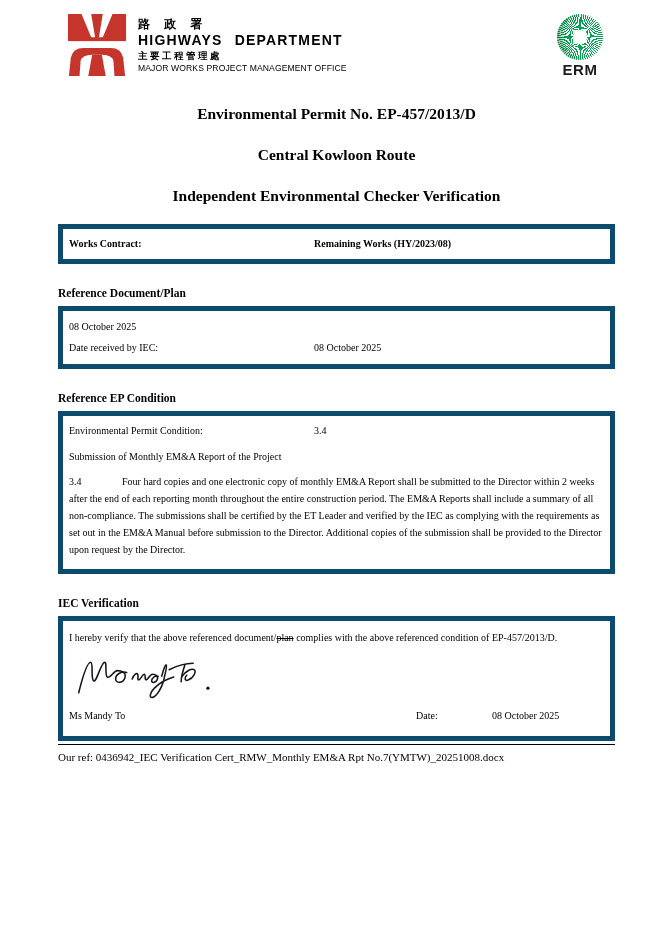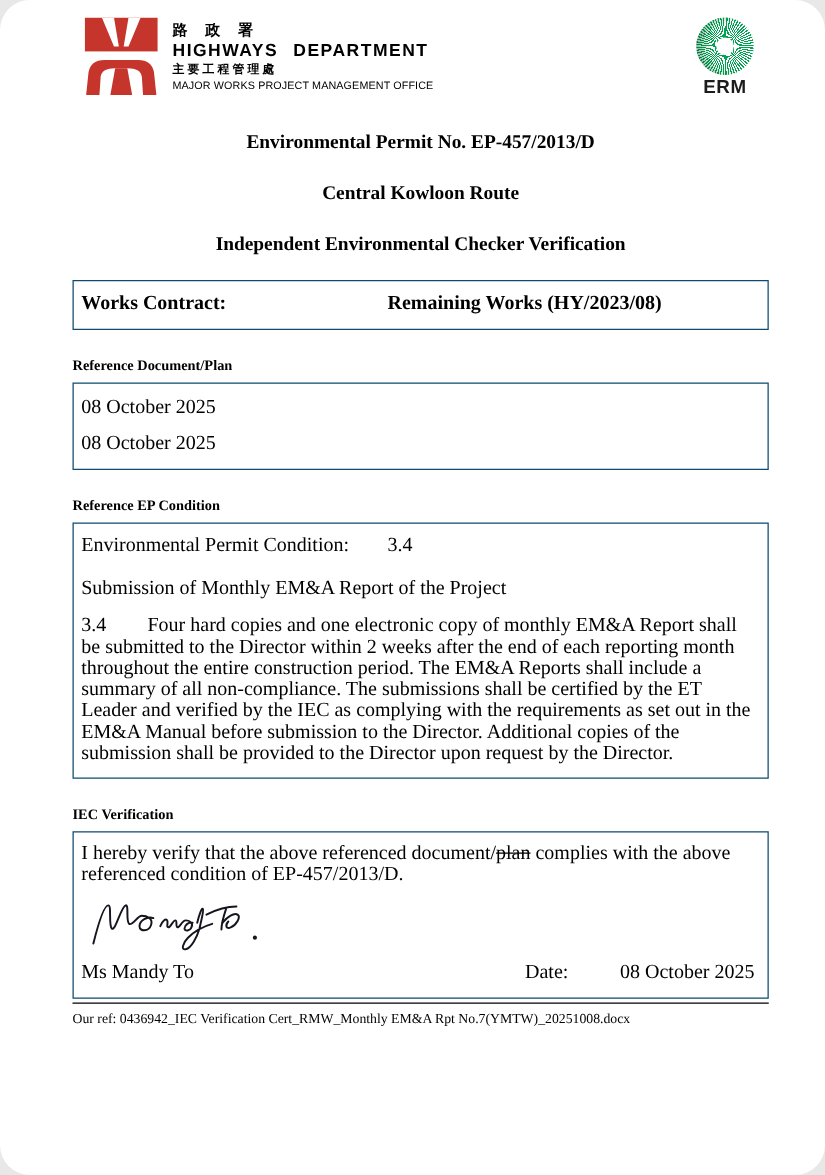--- a/index.html
+++ b/index.html
@@ -1,19 +1,19 @@
 <!DOCTYPE html>
 <html><head>
 <meta charset="utf-8">
 <style>
   html,body{margin:0;padding:0;background:#e8e8e8;}
   .page{
     width:660px;height:940px;background:#ffffff;margin:0 auto;
     font-family:"Liberation Serif","DejaVu Serif",serif;color:#000;
-    box-sizing:border-box;padding:14px 45px 0 58px;position:relative;border-radius:24px;
+    box-sizing:border-box;padding:14px 45px 0 58px;position:relative;
   }
   
   .hd-header{display:flex;justify-content:space-between;align-items:flex-start;height:66px;}
   .hd-left{display:flex;gap:10px;margin-left:8px;}
   .hd-emblem{width:62px;height:62px;flex:none;}
   .hd-text{padding-top:4px;line-height:1;}
   .dept-cn{font-family:"DejaVu Sans",sans-serif;font-size:12px;font-weight:bold;letter-spacing:5px;}
   .dept-en{font-family:"Liberation Sans",sans-serif;font-size:14px;font-weight:bold;letter-spacing:1.2px;word-spacing:7px;margin-top:3px;}
   .office-cn{font-family:"DejaVu Sans",sans-serif;font-size:9.5px;font-weight:bold;letter-spacing:2.5px;margin-top:4px;}
   .office-en{font-family:"Liberation Sans",sans-serif;font-size:8.6px;margin-top:3px;letter-spacing:.1px;}
@@ -25,21 +25,21 @@
     box-shadow:inset 8px 0 10px -4px rgba(0,90,45,.55);
   }
   .erm-burst::after{content:"";position:absolute;inset:34%;background:#fff;border-radius:50%;}
   .erm-label{font-family:"Liberation Sans",sans-serif;font-size:15px;font-weight:600;color:#1c1c1c;margin-top:1px;letter-spacing:.5px;}
   
   .title{font-size:15.5px;font-weight:bold;text-align:center;margin:0;}
   .title.t1{margin-top:25px;}
   .title.t2{margin-top:23px;}
   .title.t3{margin-top:23px;}
   
-  .box{border:1px solid #0c4a6e;font-size:16px;line-height:1.3;}
+  .box{border:5px solid #0c4a6e;font-size:10px;line-height:1.3;}
   .row2{display:grid;grid-template-columns:245px 1fr;}
   .works{margin-top:19px;padding:8px 6px 9px;font-weight:bold;}
   .section-heading{font-weight:bold;font-size:11.5px;margin-top:23px;}
   .refdoc{margin-top:7px;padding:1px 6px 10px;}
   .refdoc .row2{padding-top:8px;}
   .strike{text-decoration:line-through;}
   .epbox{margin-top:7px;padding:8px 6px 11px;font-family:Liberation Serif, serif;}
   .epbox .subhead{margin-top:13px;}
   .clause{margin:10px 0 0;line-height:17px;}
   .clause-num{display:inline-block;width:53px;}
@@ -88,20 +88,21 @@
     <span>Works Contract:</span>
     <span>Remaining Works (HY/2023/08)</span>
   </div>
 
   <div class="section-heading">Reference Document/Plan</div>
   <div class="box refdoc">
     <div class="row2">
       <span>08 October 2025</span>
     </div>
     <div class="row2">
+      <span>Date received by IEC:</span>
       <span>08 October 2025</span>
     </div>
   </div>
 
   <div class="section-heading">Reference EP Condition</div>
   <div class="box epbox">
     <div class="row2">
       <span>Environmental Permit Condition:</span>
       <span>3.4</span>
     </div>

